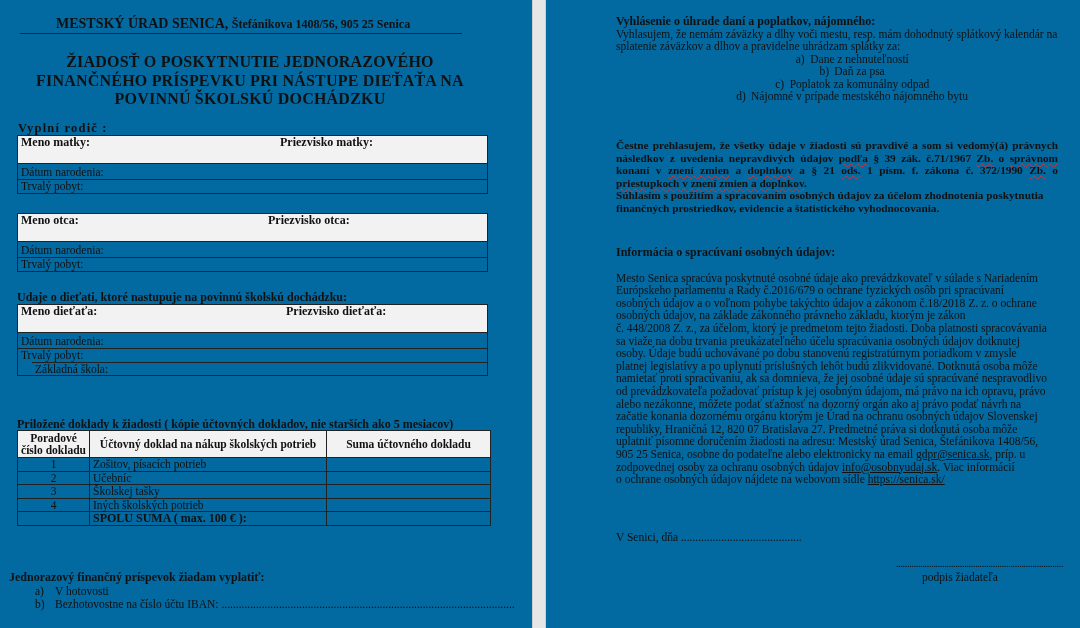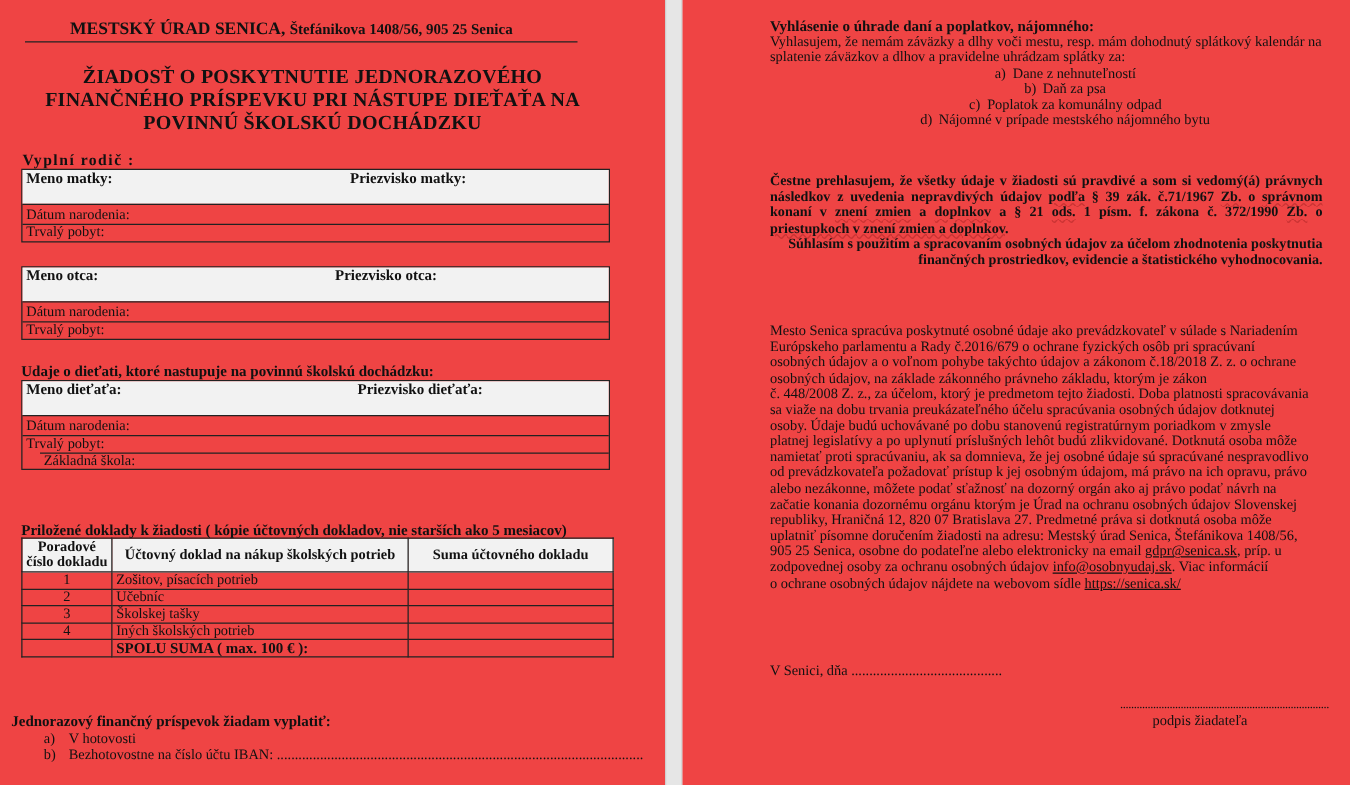--- a/index.html
+++ b/index.html
@@ -1,18 +1,18 @@
 <!DOCTYPE html>
 <html><head>
 <meta charset="utf-8">
 <style>
   html, body { margin:0; padding:0; }
   body { width:1080px; height:628px; overflow:hidden; background:#fff; position:relative;
          font-family:"Liberation Serif", "DejaVu Serif", serif; color:#111; }
-  .page { position:absolute; top:0; height:628px; background:#ef4444; }
+  .page { position:absolute; top:0; height:628px; background:#0369a1; }
   #page-left { left:0; width:532px; }
   #page-right { left:546px; width:612px; }
   #gap { position:absolute; left:532px; top:0; width:14px; height:628px; background:#e6e6e6;
          border-left:1px solid #cfcfcf; border-right:1px solid #cfcfcf; box-sizing:border-box; }
   .abs { position:absolute; }
   .hdr { left:56px; top:16px; font-size:14px; font-weight:bold; white-space:nowrap; }
   .hdr .addr { font-size:12px; }
   .hdr-line { left:20px; top:33px; width:442px; height:0; border-top:1px solid #222; }
   .title { left:0; width:500px; top:53px; text-align:center; font-size:16px; font-weight:bold; line-height:18.5px; letter-spacing:0.2px; }
   .lbl { font-size:12px; font-weight:bold; white-space:nowrap; }
@@ -161,24 +161,25 @@
     <div class="list" style="padding-left:17px;text-align:center;">
       <div class="it"><span class="mk">a)</span><span>Dane z nehnuteľností</span></div>
       <div class="it"><span class="mk">b)</span><span>Daň za psa</span></div>
       <div class="it"><span class="mk">c)</span><span>Poplatok za komunálny odpad</span></div>
       <div class="it"><span class="mk">d)</span><span>Nájomné v prípade mestského nájomného bytu</span></div>
     </div>
   </div>
 
   <div class="abs rp rb justify" style="left:70px;top:139px;width:442px;font-size:11.3px;">
     <div><span>Čestne prehlasujem, že všetky údaje v žiadosti sú pravdivé a som si vedomý(á) právnych následkov z uvedenia nepravdivých údajov </span><span class="sq">podľa</span><span> § 39 zák. č.71/1967 </span><span class="sq">Zb.</span><span> o </span><span class="sq">správnom</span><span> konaní v </span><span class="sq">znení zmien</span><span> a </span><span class="sq">doplnkov</span><span> a § 21 </span><span class="sq">ods.</span><span> 1 písm. f. zákona č. 372/1990 </span><span class="sq">Zb.</span><span> o </span><span class="sq">priestupkoch v znení zmien a doplnkov</span><span>.</span></div>
-    <div style="text-align:right;">Súhlasím s použitím a spracovaním osobných údajov za účelom zhodnotenia poskytnutia finančných prostriedkov,  evidencie a štatistického vyhodnocovania.</div>
+    <div style="text-align:left;">Súhlasím s použitím a spracovaním osobných údajov za účelom zhodnotenia poskytnutia finančných prostriedkov,  evidencie a štatistického vyhodnocovania.</div>
   </div>
 
   <div class="abs rp" style="left:70px;top:246px;width:460px;">
+    <div class="rb" style="font-size:12px;">Informácia o spracúvaní osobných údajov:</div>
     <div style="height:13px;"></div>
     <div id="gdpr-lines">
       <div>Mesto Senica spracúva poskytnuté osobné údaje ako prevádzkovateľ v súlade s Nariadením</div>
       <div>Európskeho parlamentu a Rady č.2016/679  o ochrane fyzických osôb pri spracúvaní</div>
       <div>osobných údajov a o voľnom pohybe takýchto údajov a zákonom č.18/2018 Z. z. o ochrane</div>
       <div>osobných údajov, na základe zákonného právneho základu, ktorým je zákon</div>
       <div>č. 448/2008 Z. z., za účelom, ktorý je predmetom tejto žiadosti. Doba platnosti spracovávania</div>
       <div>sa viaže na dobu trvania preukázateľného účelu spracúvania osobných údajov dotknutej</div>
       <div>osoby. Údaje budú uchovávané po dobu stanovenú registratúrnym poriadkom v zmysle</div>
       <div>platnej legislatívy a po uplynutí príslušných lehôt budú zlikvidované. Dotknutá osoba môže</div>

